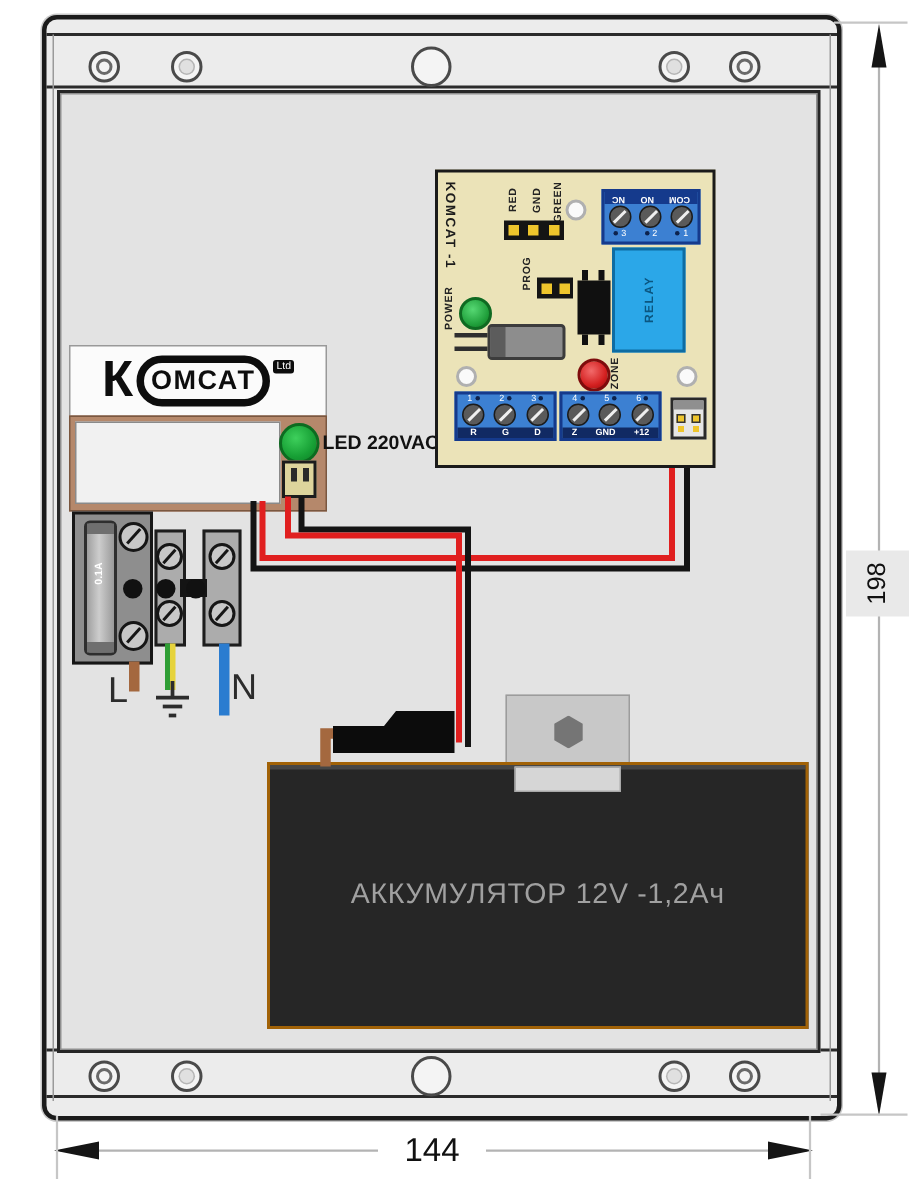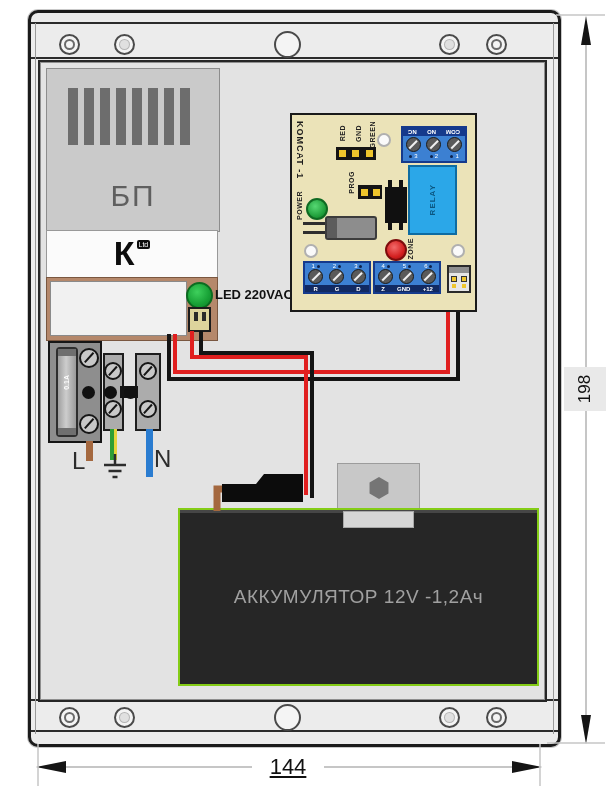--- a/index.html
+++ b/index.html
@@ -106,30 +106,30 @@
   .conn2 .pins{display:flex;justify-content:space-around;margin-top:3px;}
   .pin-y2{width:6px;height:6px;background:#eec52c;border:1px solid #333;box-sizing:border-box;}
   .pin-y3{width:4px;height:4px;background:#eec52c;}
 
   
   .clamp{position:absolute;left:337px;top:463px;width:81px;height:48px;background:#c8c8c8;border:1px solid #9c9c9c;}
   .bolt{position:absolute;left:30px;top:13px;width:22px;height:22px;background:#757575;
     clip-path:polygon(50% 0,93% 25%,93% 75%,50% 100%,7% 75%,7% 25%);}
   .clamp-tab{position:absolute;left:343px;top:511px;width:69px;height:15px;background:#d6d6d6;border:1px solid #a8a8a8;}
   .battery{position:absolute;left:178px;top:508px;width:361px;height:178px;background:#262626;
-    border:2px solid #84cc16;box-shadow:inset 0 3px 0 #464646;display:flex;align-items:center;justify-content:center;box-sizing:border-box;}
+    border:2px solid #a16207;box-shadow:inset 0 3px 0 #464646;display:flex;align-items:center;justify-content:center;box-sizing:border-box;}
   .battery span{color:#a0a0a0;font-size:19px;letter-spacing:.5px;}
 
   
   .overlay{position:absolute;left:0;top:0;width:608px;height:800px;pointer-events:none;}
   .dim-h{position:absolute;left:563px;top:368px;width:44px;height:42px;background:#e9e9e9;
     display:flex;align-items:center;justify-content:center;transform:rotate(-90deg);
     font-size:17px;color:#111;}
   .dim-w{position:absolute;left:252px;top:752px;width:72px;height:30px;background:#fff;
-    display:flex;align-items:center;justify-content:center;font-size:22px;color:#111;text-decoration:underline;}
+    display:flex;align-items:center;justify-content:center;font-size:22px;color:#111;}
   .ground-ic{position:absolute;left:100px;top:452px;}
 </style>
 </head>
 <body>
 
 <div class="scene">
 
   <div class="enclosure">
     <div class="fline" style="top:9px"></div>
     <div class="fline" style="top:44px"></div>
@@ -146,35 +146,23 @@
   <div class="screw ring" style="left:486px;top:34px"></div>
 
   <div class="screw ring" style="left:59px;top:707px"></div>
   <div class="screw hex" style="left:114px;top:707px"></div>
   <div class="screw big" style="left:274px;top:704px"></div>
   <div class="screw hex" style="left:439px;top:707px"></div>
   <div class="screw ring" style="left:486px;top:707px"></div>
 
   <div class="panel"></div>
 
-  <div class="psu-body">
-    <div class="vents">
-      <span class="vent"></span>
-        <span class="vent"></span>
-        <span class="vent"></span>
-        <span class="vent"></span>
-      <span class="vent"></span>
-        <span class="vent"></span>
-        <span class="vent"></span>
-        <span class="vent"></span>
-    </div>
-    <div class="psu-title">БП</div>
-  </div>
   <div class="psu-logo">
     <span class="logo-k">К</span>
+    <span class="logo-pill">ОМСАТ</span>
     <span class="logo-ltd">Ltd</span>
   </div>
   <div class="psu-pcb"></div>
   <div class="psu-sticker"></div>
   <div class="led led-220"></div>
   <div class="conn1">
     <span class="pin-dark"></span>
       <span class="pin-dark"></span>
   </div>
   <div class="led-label">LED 220VAC</div>

